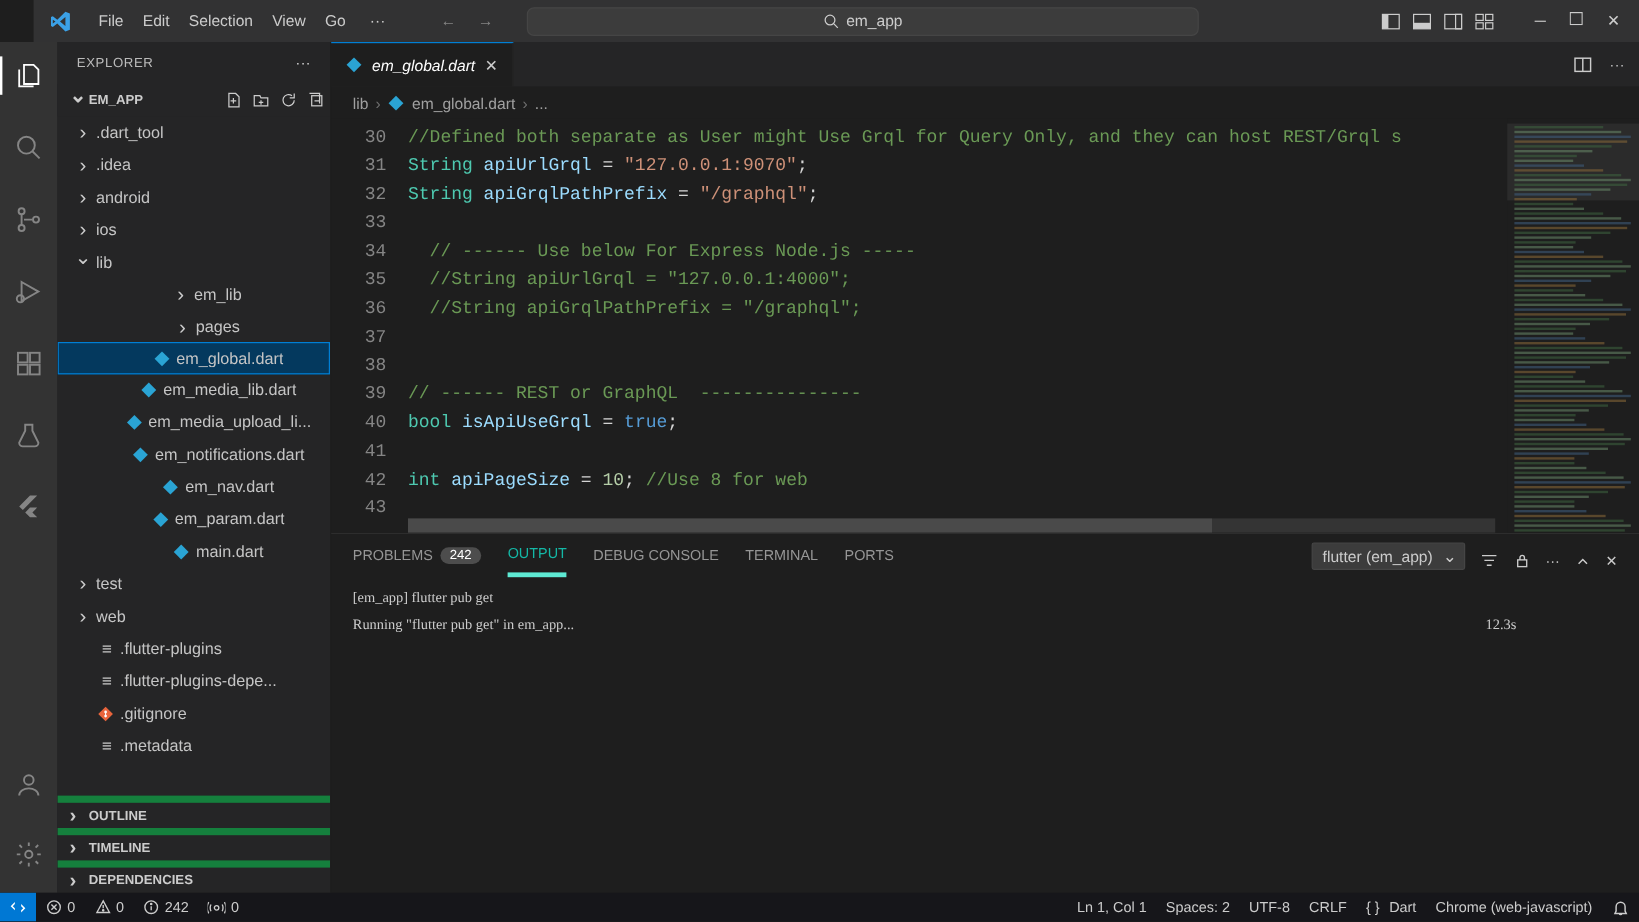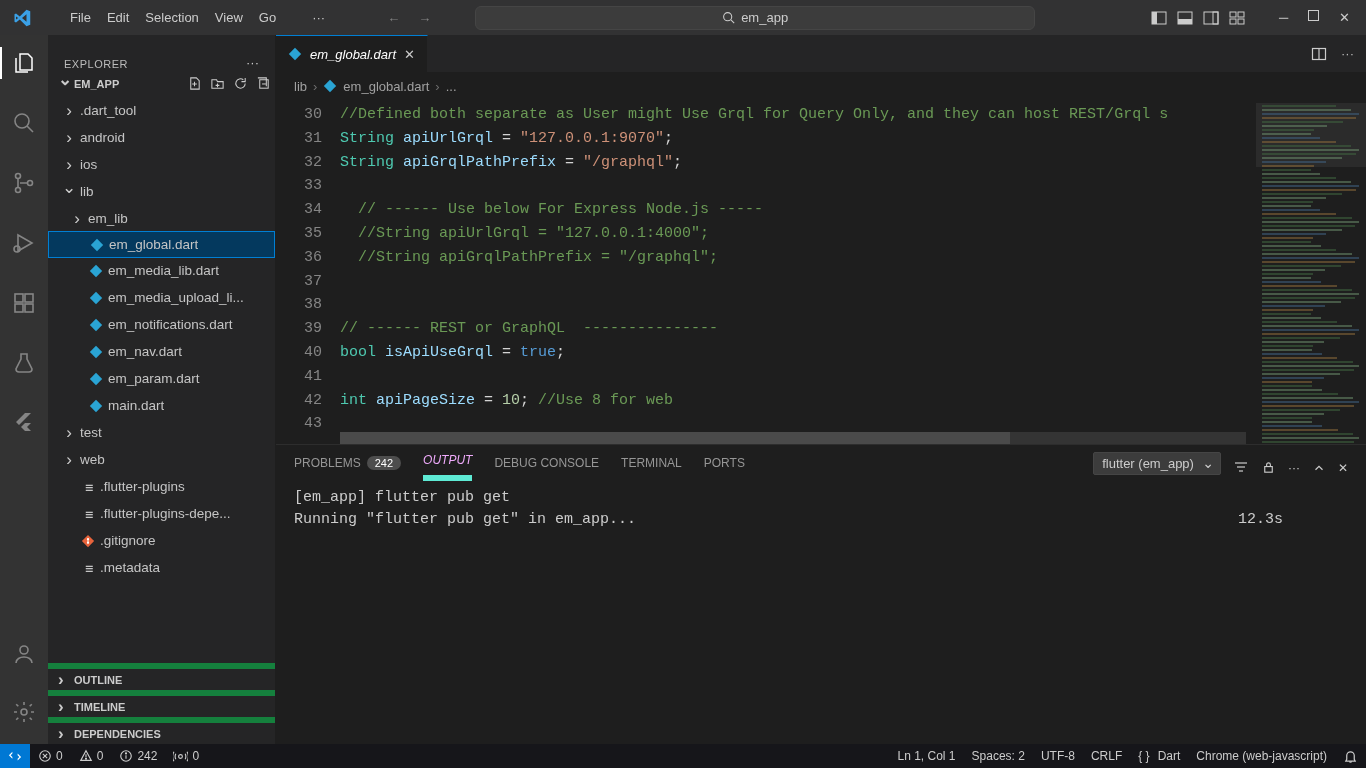--- a/index.html
+++ b/index.html
@@ -13,21 +13,22 @@
     font-size: 13px;
     display: flex;
     flex-direction: column;
   }
   .titlebar {
     height: 35px;
     background: #323233;
     display: flex;
     align-items: center;
     padding: 0 8px;
-    gap: 20px;
+    gap: 4px;
+    margin-left: 28px;
   }
   .titlebar .logo { width: 20px; height: 20px; display:flex;align-items:center;justify-content:center;margin:0 10px 0 4px; }
   .menu-item { padding: 4px 8px; color: #ccc; border-radius:4px; }
   .tb-ellipsis { padding:4px 8px; }
   .tb-nav { display:flex; gap:10px; margin-left:30px; }
   .tb-nav .arrow { color:#858585; padding:4px; }
   .search-box {
     flex: 0 0 560px;
     margin-left: 20px;
     height: 24px;
@@ -60,33 +61,33 @@
   .activitybar .ab-item.selected::before { content:""; position:absolute; left:0; top:4px; bottom:4px; width:2px; background:#fff; }
   .activitybar .ab-bottom { margin-top:auto; margin-bottom:12px; display:flex;flex-direction:column;gap:18px; align-items:center;}
 
   .sidebar {
     width: 228px;
     background: #252526;
     display:flex;
     flex-direction:column;
     border-right:1px solid #1e1e1e;
   }
-  .sidebar-header { height:35px; display:flex; align-items:flex-end; justify-content:space-between; padding:0 16px;}
+  .sidebar-header { height:35px; display:flex; align-items:center; justify-content:space-between; padding:0 16px;}
   .sidebar-header .title { font-size:11px; letter-spacing:0.5px; color:#bbbbbb;}
   .sidebar-header .dots { color:#ccc; }
   .section-header {
     height:27px; display:flex; align-items:center; padding:0 4px 0 10px; font-size:11px; font-weight:700;
     color:#ccc; background:#252526;
   }
   .section-header .chev { width:14px; display:inline-block; margin-right:2px; color:#ccc;}
   .section-header .actions { margin-left:auto; display:flex; gap:8px; color:#bbb;}
   .tree { flex:1; overflow:hidden; font-size:13.5px; }
   .tree .row { height:27px; display:flex; align-items:center; padding-left:14px; gap:4px; white-space:nowrap; overflow:hidden; text-overflow:ellipsis;}
   .tree .row.depth1 { }
-  .tree .row.depth2 { padding-left:22px; }
+  .tree .row.depth2 { padding-left:22px;justify-content:center; }
   .tree .row.selected { background-town:#094771; background:#04395e; color:#fff; border:1px solid #007fd4; margin:-1px 0;}
   .tree .twisty { width:14px; color:#ccc; display:inline-block; text-align:center;}
   .tree .fileicon { width:16px; height:16px; display:inline-flex;align-items:center;justify-content:center;}
   .tree .label { overflow:hidden; text-overflow:ellipsis; }
   .collapsed-sections .section-header { border-top:6px solid #15803d;}
 
   .editor-area { flex:1; display:flex; flex-direction:column; min-width:0;}
   .tabs { height:38px; background:#252526; display:flex; align-items:stretch; border-bottom:1px solid #1e1e1e;}
   .tab {
     display:flex; align-items:center; gap:8px; padding:0 12px;
@@ -120,26 +121,26 @@
 
   .hscroll { position:absolute; bottom:0; left:64px; right:120px; height:12px; background:rgba(120,120,120,0.25); border-radius:0;}
   .hscroll-inner { position:absolute; left:0; top:0; bottom:0; width:74%; background:rgba(180,180,180,0.18);}
 
   .panel {
     height: 300px; background:#1e1e1e; border-top:1px solid #2d2d2d;
     display:flex; flex-direction:column;
   }
   .panel-tabs { height:36px; display:flex; align-items:center; gap:22px; padding:0 18px; font-size:12px; color:#969696;}
   .panel-tabs .ptab { display:flex; align-items:center; gap:6px; height:100%; }
-  .panel-tabs .ptab.active { color:#f0abfc; border-bottom:6px solid #5eead4;font-style:italic; }
+  .panel-tabs .ptab.active { color:#14b8a6; border-bottom:4px solid #5eead4; }
   .badge { background:#4d4d4d; color:#fff; border-radius:10px; padding:1px 8px; font-size:11px; }
   .panel-right { margin-left:auto; display:flex; align-items:flex-end; gap:12px; color:#ccc;}
   .dropdown { background:#3c3c3c; border:1px solid #454545; border-radius:2px; padding:3px 26px 3px 8px; font-size:13px; position:relative; color:#ccc;}
   .dropdown::after { content:"⌄"; position:absolute; right:6px; top:2px; color:#ccc; font-size:14px;}
-  .panel-body { flex:1; padding:6px 18px; font-family:Liberation Mono, monospace; font-size:15px; line-height:22px; color:#ccc; white-space:pre;}
+  .panel-body { flex:1; padding:6px 18px; font-family:Liberation Serif, serif; font-size:12px; line-height:22px; color:#ccc; white-space:pre;}
   .panel-line { display:flex; }
   .panel-line .lhs { flex:1;}
   .panel-line .rhs { width:140px; text-align:left; padding-left:30px;}
 
   .statusbar {
     height:24px; background:#16161a; display:flex; align-items:center; font-size:12px; color:#ccc;
   }
   .statusbar .remote { background:#0078d4; height:100%; display:flex;align-items:center; padding:0 8px; color:#fff;}
   .statusbar .sb-item { padding:0 8px; display:flex;align-items:center; gap:4px; height:100%;}
   .statusbar .sb-right { margin-left:auto; display:flex; }
@@ -321,33 +322,41 @@
           </span>
       </span>
     </div>
     <div class="tree" id="tree">
         <div class="row depth1">
           <span class="twisty chev-right"></span>
           <span class="label folder-color">.dart_tool</span>
         </div>
         <div class="row depth1">
           <span class="twisty chev-right"></span>
+          <span class="label folder-color">.idea</span>
+        </div>
+        <div class="row depth1">
+          <span class="twisty chev-right"></span>
           <span class="label folder-color">android</span>
         </div>
         <div class="row depth1">
           <span class="twisty chev-right"></span>
           <span class="label folder-color">ios</span>
         </div>
         <div class="row depth1">
           <span class="twisty chev-down"></span>
           <span class="label folder-color">lib</span>
         </div>
         <div class="row depth2">
           <span class="twisty chev-right"></span>
           <span class="label folder-color">em_lib</span>
+        </div>
+        <div class="row depth2">
+          <span class="twisty chev-right"></span>
+          <span class="label folder-color">pages</span>
         </div>
         <div class="row depth2 selected">
           <span class="twisty"></span>
           <span class="fileicon">
             <svg class="dart-blob" viewBox="0 0 16 16">
               <path fill="#2aa4d4" d="M3 3l10 0 0 10-10 0z" transform="rotate(45 8 8)"></path>
             </svg>
           </span>
           <span class="label folder-color">em_global.dart</span>
         </div>

